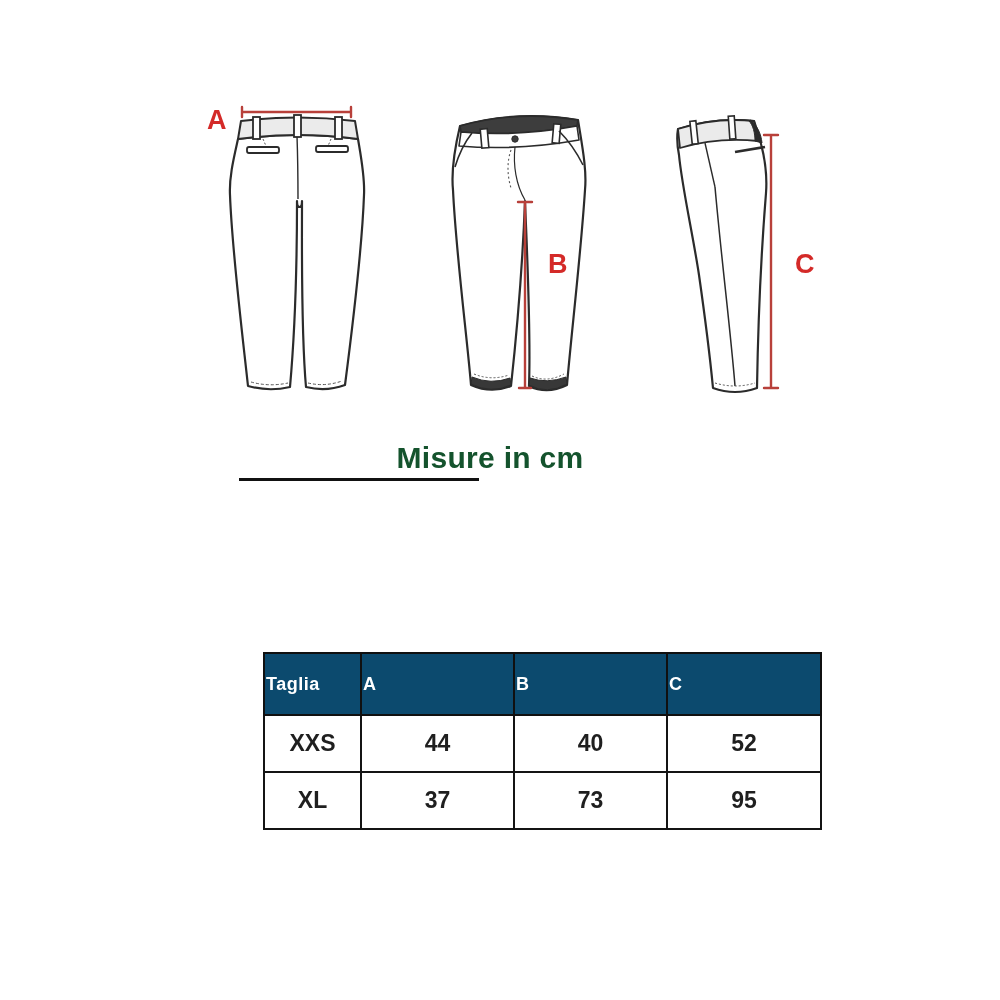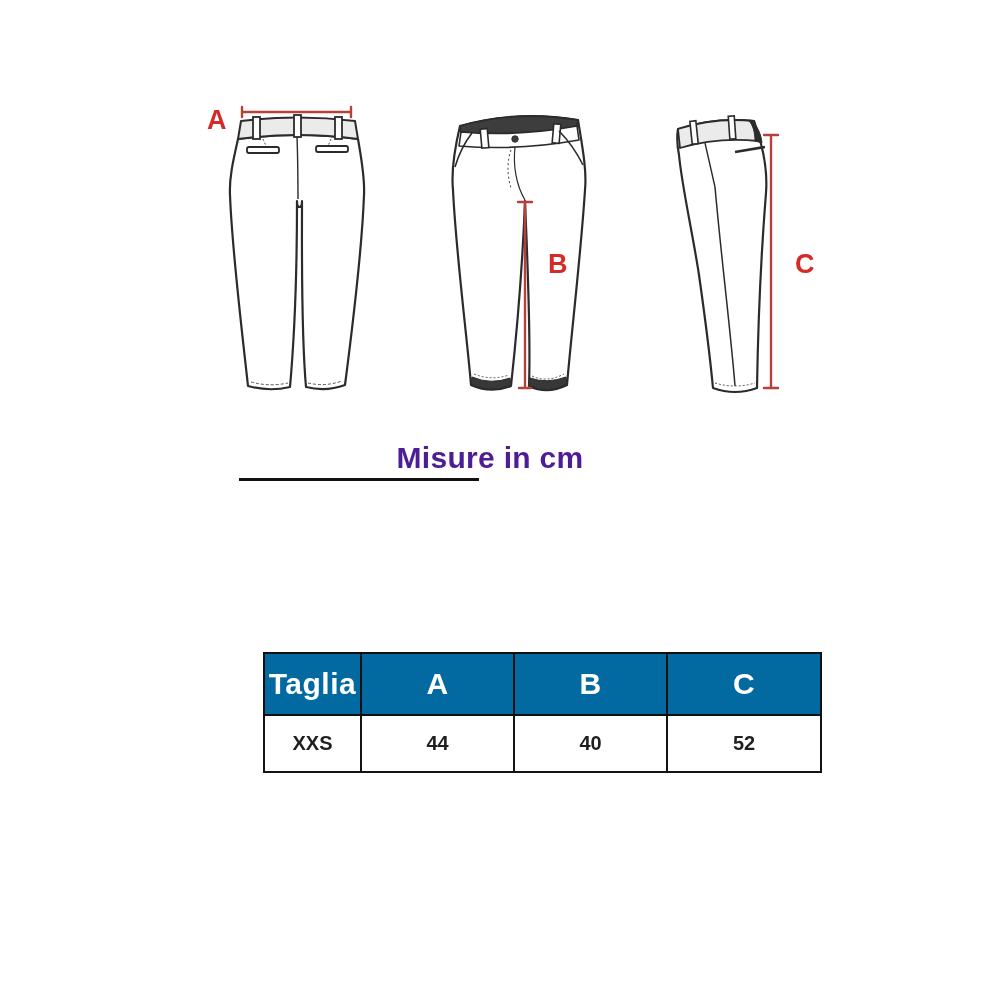--- a/index.html
+++ b/index.html
@@ -13,55 +13,55 @@
   }
   .svg-abs { position: absolute; }
   .measure-title {
     position: absolute;
     left: 240px;
     top: 441px;
     width: 500px;
     text-align: center;
     font-size: 30px;
     font-weight: bold;
-    color: #4c1d95;
+    color: #14532d;
     line-height: 34px;
     letter-spacing: 0.3px;
   }
   .measure-underline {
     position: absolute;
     left: 239px;
     top: 478px;
     width: 240px;
     height: 3px;
     background: #111111;
   }
   table.size-table {
     position: absolute;
     left: 263px;
     top: 652px;
     width: 557px;
     border-collapse: collapse;
     table-layout: fixed;
   }
   table.size-table th {
-    background: #0369a1;
+    background: #0c4a6e;
     color: #ffffff;
     border: 2px solid #101010;
     height: 58px;
-    font-size: 30px;
-    font-weight: bold;
-    text-align: center;
+    font-size: 18px;
+    font-weight: bold;
+    text-align: left;
     letter-spacing: 0.5px;
   }
   table.size-table td {
     background: #ffffff;
     border: 2px solid #141414;
     height: 53px;
-    font-size: 20px;
+    font-size: 23px;
     font-weight: bold;
     color: #1f1f1f;
     text-align: center;
     margin-left: 19px;
   }
   td.size-col { font-size: 22px; }
   svg text.mlabel {
     font-family: "Liberation Sans", sans-serif;
     font-size: 27px;
     font-weight: bold;
@@ -186,16 +186,22 @@
         <th>C</th>
       </tr>
     </thead>
     <tbody>
       <tr>
         <td class="size-col">XXS</td>
         <td>44</td>
         <td>40</td>
         <td>52</td>
       </tr>
+      <tr>
+        <td class="size-col">XL</td>
+        <td>37</td>
+        <td>73</td>
+        <td>95</td>
+      </tr>
     </tbody>
   </table>
 
 </div>
 
 </body></html>

